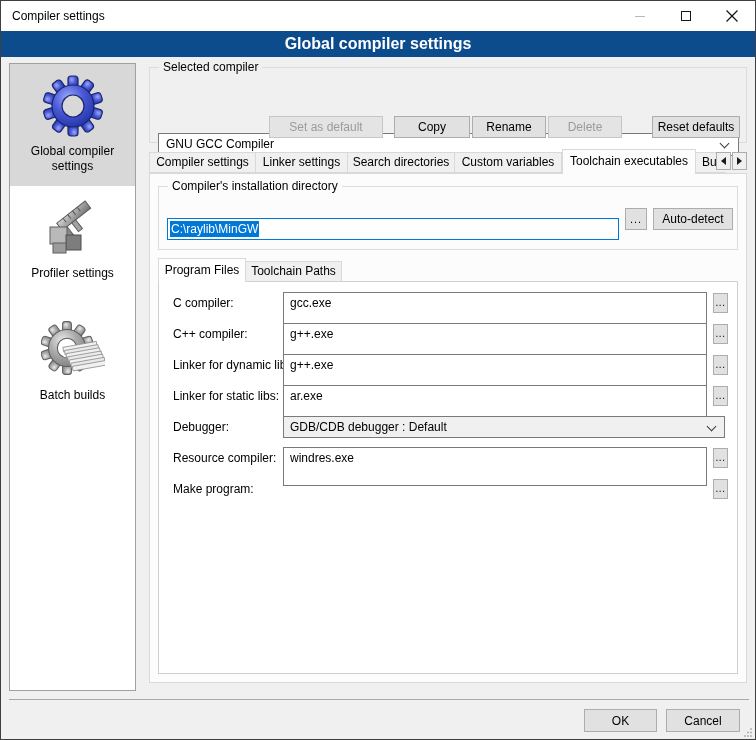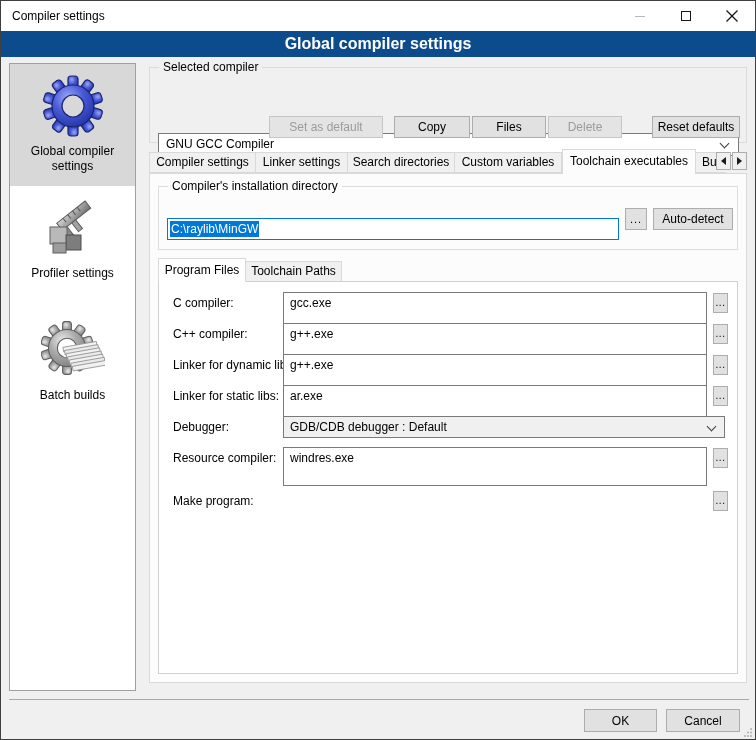--- a/index.html
+++ b/index.html
@@ -229,21 +229,21 @@
 
   <div class="group grp-compiler">
     <span class="legend">Selected compiler</span>
     <div class="combo combo-main">
       <span>GNU GCC Compiler</span>
       <span class="chev"></span>
     </div>
     <div class="btn-row">
       <div class="btn b-setdef disabled">Set as default</div>
       <div class="btn b-copy">Copy</div>
-      <div class="btn b-rename">Files</div>
+      <div class="btn b-rename">Rename</div>
       <div class="btn b-delete disabled">Delete</div>
       <div class="btn b-reset">Reset defaults</div>
     </div>
   </div>
 
   <div class="tabstrip">
     <div class="tab t0">Compiler settings</div>
     <div class="tab t1">Linker settings</div>
     <div class="tab t2">Search directories</div>
     <div class="tab t4">Custom variables</div>
@@ -308,21 +308,21 @@
           <span class="chev"></span>
         </div>
       </div>
 
       <div class="row" style="top:165px">
         <span class="flabel">Resource compiler:</span>
         <div class="tfield"><span>windres.exe</span></div>
         <div class="btn browse">...</div>
       </div>
 
-      <div class="row" style="top:208px">
+      <div class="row" style="top:196px">
         <span class="flabel">Make program:</span>
         <div class="btn browse">...</div>
       </div>
 
     </div>
   </div>
 
   <div class="divider"></div>
   <div class="btn b-ok">OK</div>
   <div class="btn b-cancel">Cancel</div>

